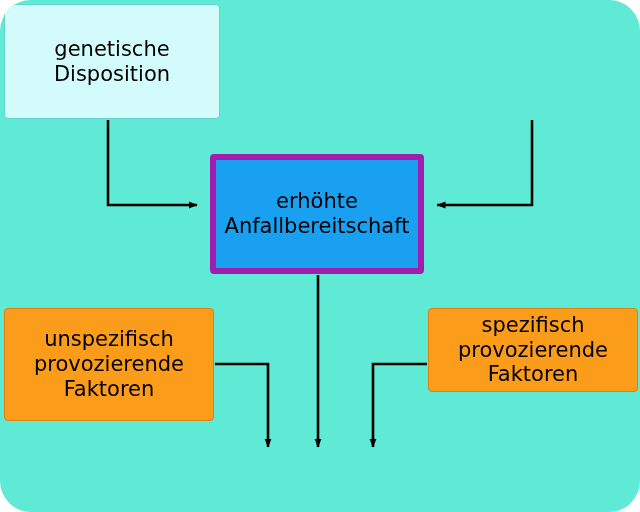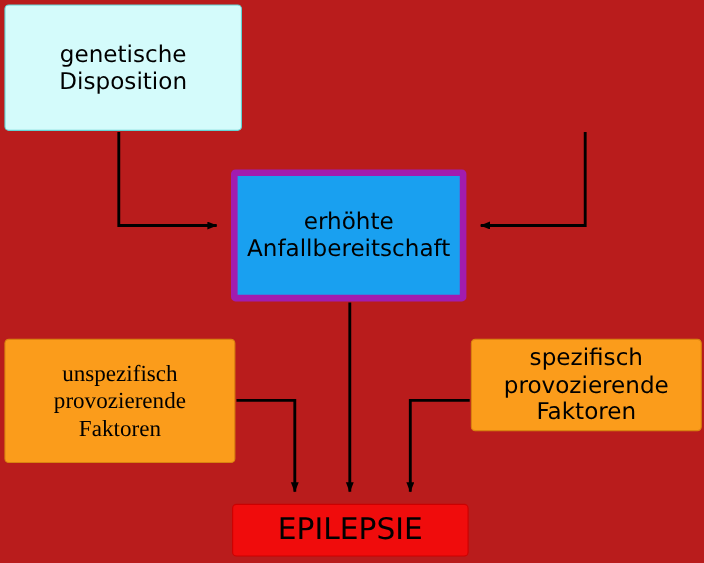--- a/index.html
+++ b/index.html
@@ -4,23 +4,24 @@
 <style>
   html, body {
     margin: 0;
     padding: 0;
     background: #ffffff;
   }
   #stage {
     position: relative;
     width: 640px;
     height: 512px;
-    background: #b91c1c;
+    background: #5eead4;
     overflow: hidden;
     font-family: "DejaVu Sans", sans-serif;
+    border-radius: 31px;
   }
   .node {
     position: absolute;
     box-sizing: border-box;
     display: flex;
     align-items: center;
     justify-content: center;
     text-align: center;
     border-radius: 4px;
     color: #000000;
@@ -55,21 +56,20 @@
     font-size: 21px;
   }
   .node-unspezifisch {
     left: 4px;
     top: 308px;
     width: 210px;
     height: 113px;
     background: #fb9c1b;
     border: 1px solid #d98210;
     font-size: 21px;
-    font-family: Liberation Serif, serif;
   }
   .node-spezifisch {
     left: 428px;
     top: 308px;
     width: 210px;
     height: 84px;
     background: #fb9c1b;
     border: 1px solid #d98210;
     font-size: 21px;
   }
@@ -114,15 +114,14 @@
   <div class="node node-genetische">genetische
 Disposition</div>
   <div class="node node-erhoehte">erhöhte
 Anfallbereitschaft</div>
   <div class="node node-unspezifisch">unspezifisch
 provozierende
 Faktoren</div>
   <div class="node node-spezifisch">spezifisch
 provozierende
 Faktoren</div>
-  <div class="node node-epilepsie">EPILEPSIE</div>
 
 </div>
 
 </body></html>

